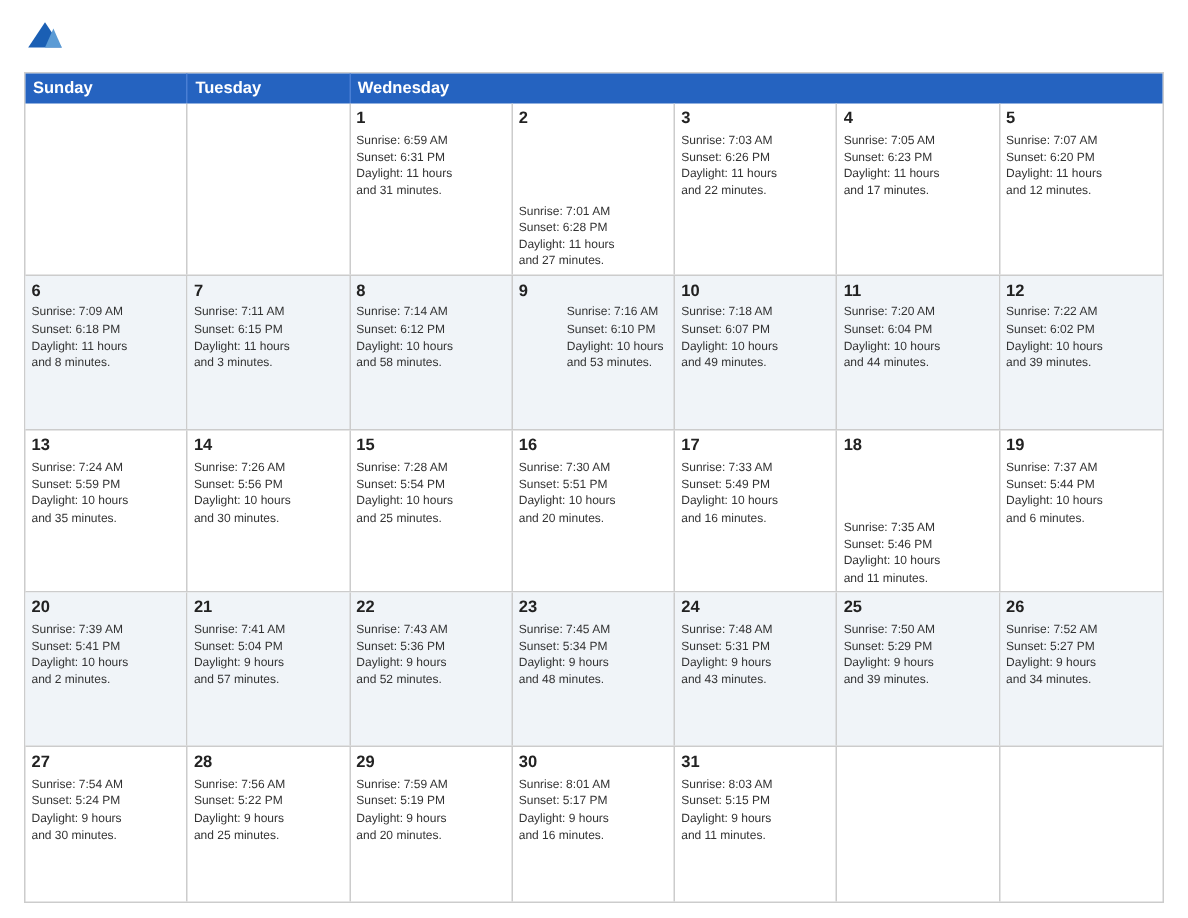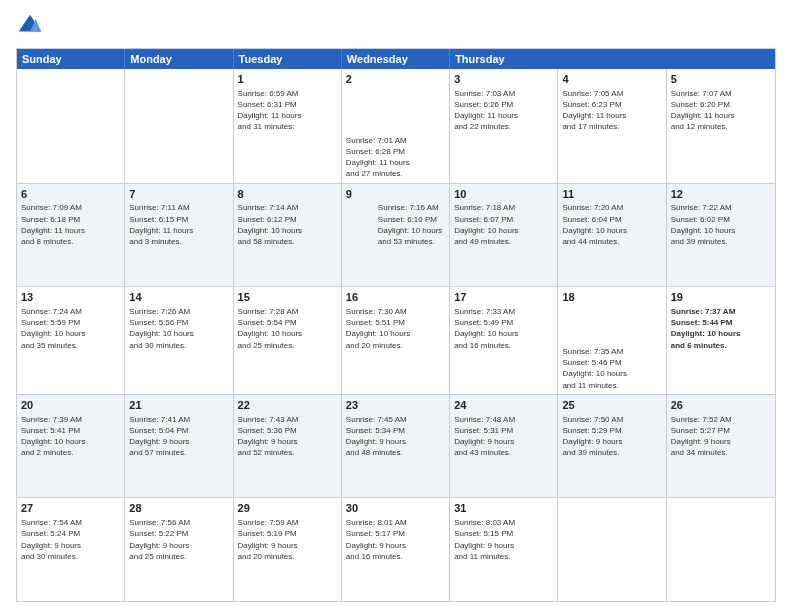--- a/index.html
+++ b/index.html
@@ -133,24 +133,22 @@
     </div>
     <div class="title-block">
       <div class="month-title"></div>
       <div class="location"></div>
     </div>
   </div>
 
   <div class="calendar">
     <div class="cal-header">
     <div class="cal-header-cell">Sunday</div>
-        <div class="cal-header-cell">Monday</div>
         <div class="cal-header-cell">Tuesday</div>
         <div class="cal-header-cell">Wednesday</div>
-        <div class="cal-header-cell">Thursday</div>
       </div>
     <div class="cal-body">
     <div class="cal-row">
           <div class="cal-cell"></div>
           <div class="cal-cell"></div>
           <div class="cal-cell">
             <span class="day-num">1</span>
             <div class="cell-text" style="white-space: pre-line;">Sunrise: 6:59 AM
 Sunset: 6:31 PM
 Daylight: 11 hours
@@ -274,21 +272,21 @@
           </div>
           <div class="cal-cell">
             <span class="day-num">18</span>
             <div class="cell-text" style="white-space: pre-line; margin-top: 41px;">Sunrise: 7:35 AM
 Sunset: 5:46 PM
 Daylight: 10 hours
 and 11 minutes.</div>
           </div>
           <div class="cal-cell">
             <span class="day-num">19</span>
-            <div class="cell-text" style="white-space: pre-line; font-weight: bold;">Sunrise: 7:37 AM
+            <div class="cell-text" style="white-space: pre-line;">Sunrise: 7:37 AM
 Sunset: 5:44 PM
 Daylight: 10 hours
 and 6 minutes.</div>
           </div>
         </div>
         <div class="cal-row">
           <div class="cal-cell shaded">
             <span class="day-num">20</span>
             <div class="cell-text" style="white-space: pre-line;">Sunrise: 7:39 AM
 Sunset: 5:41 PM

